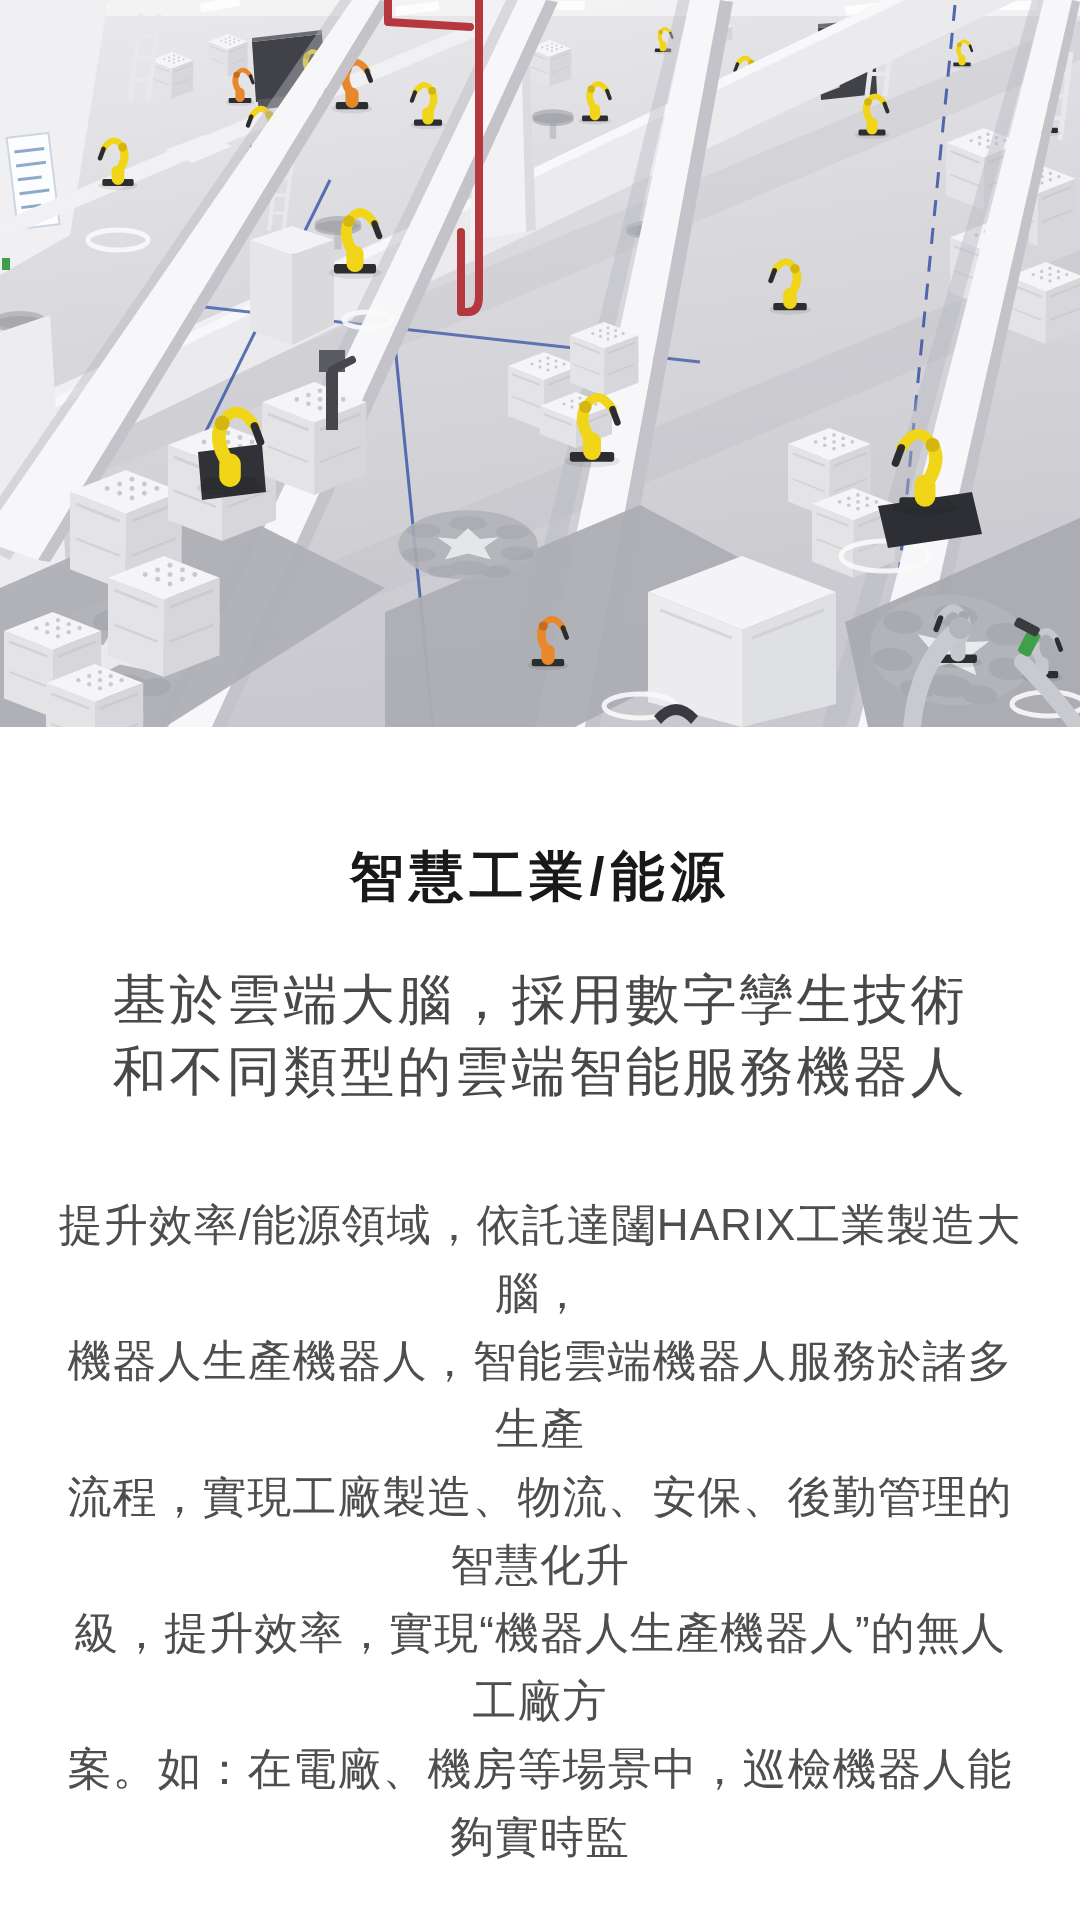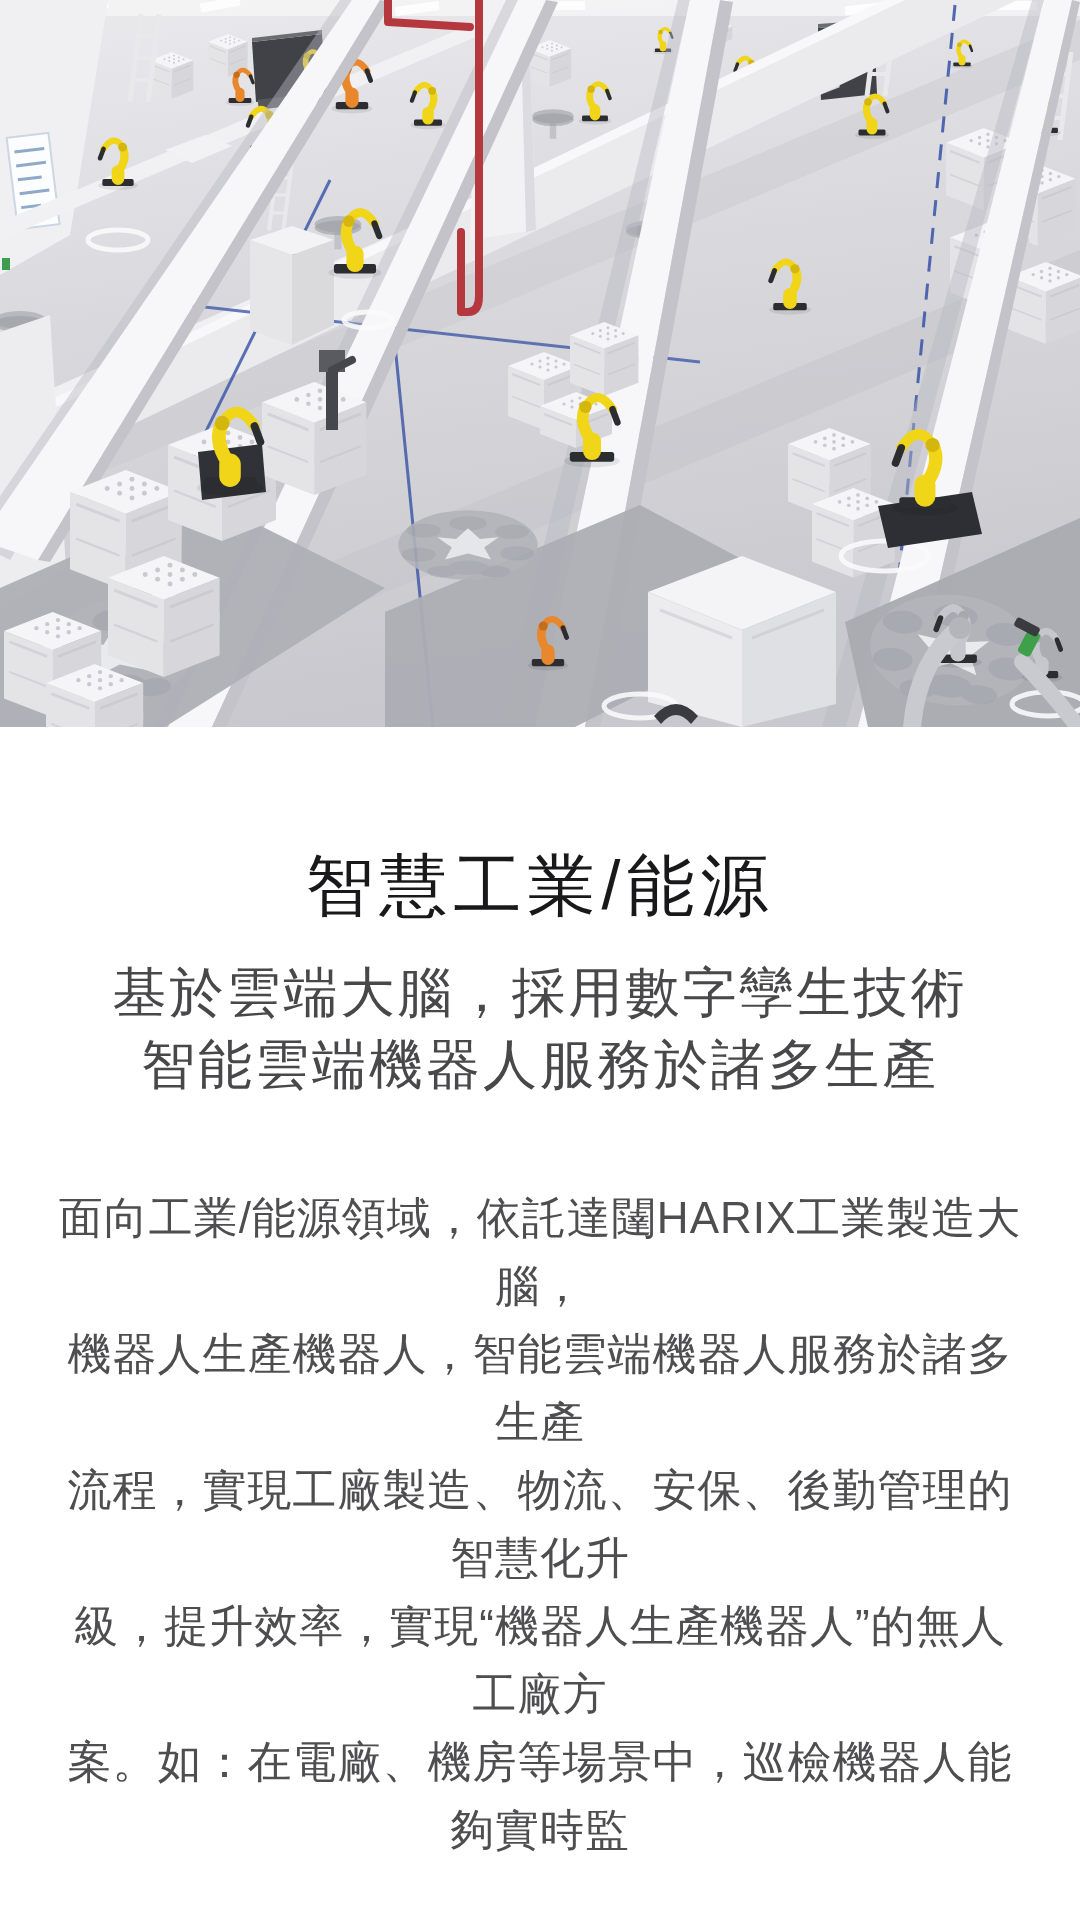--- a/index.html
+++ b/index.html
@@ -22,25 +22,25 @@
   .rail{fill:var(--rail-white,#f7f7f9);}
   .railside{fill:#c3c3c9;}
   .railshadow{fill:#b9b9c0;opacity:.45;}
   .cab{fill:var(--cabinet-dark,#404247);}
   .blue{stroke:var(--line-blue,#4059a8);stroke-width:3;fill:none;}
   .pipe{stroke:var(--pipe-red,#b5383f);stroke-width:8;fill:none;stroke-linecap:round;stroke-linejoin:round;}
   .ring{stroke:#fafafb;stroke-width:5;fill:none;opacity:.9;}
 
   .content{padding:0 56px;text-align:center;}
   .title{
-    margin:116px 0 0; font-size:68px; font-weight:400; line-height:1.25;
+    margin:116px 0 0; font-size:54px; font-weight:700; line-height:1.25;
     letter-spacing:6px; color:var(--title-color,#19191b);
   }
   .subtitle{
-    margin-top:28px; font-size:54px; line-height:72px; font-weight:400;
+    margin-top:52px; font-size:54px; line-height:72px; font-weight:400;
     letter-spacing:3px; color:var(--subtitle-color,#48484a);
   }
   .bodytext{
     margin:84px auto 0; max-width:968px; font-size:44px; line-height:68px;
     letter-spacing:1px; color:var(--body-color,#4e4e50); font-weight:400;
   }
 </style>
 </head>
 <body>
 
@@ -312,24 +312,24 @@
     <path d="M654,716 Q676,692 698,716 L691,724 Q676,706 661,724 Z" fill="#3a3b40"></path>
   </g>
 </svg>
 </figure>
 
 <section class="content">
   <h1 class="title">智慧工業/能源</h1>
 
   <div class="subtitle">
     <div>基於雲端大腦，採用數字孿生技術</div>
-    <div>智能雲端機器人服務於諸多生產</div>
+    <div>和不同類型的雲端智能服務機器人</div>
   </div>
 
   <div class="bodytext">
-    <div>面向工業/能源領域，依託達闥HARIX工業製造大腦，</div>
+    <div>提升效率/能源領域，依託達闥HARIX工業製造大腦，</div>
     <div>機器人生產機器人，智能雲端機器人服務於諸多生產</div>
     <div>流程，實現工廠製造、物流、安保、後勤管理的智慧化升</div>
     <div>級，提升效率，實現“機器人生產機器人”的無人工廠方</div>
     <div>案。如：在電廠、機房等場景中，巡檢機器人能夠實時監</div>
 
   </div>
 </section>
 
 </body></html>

